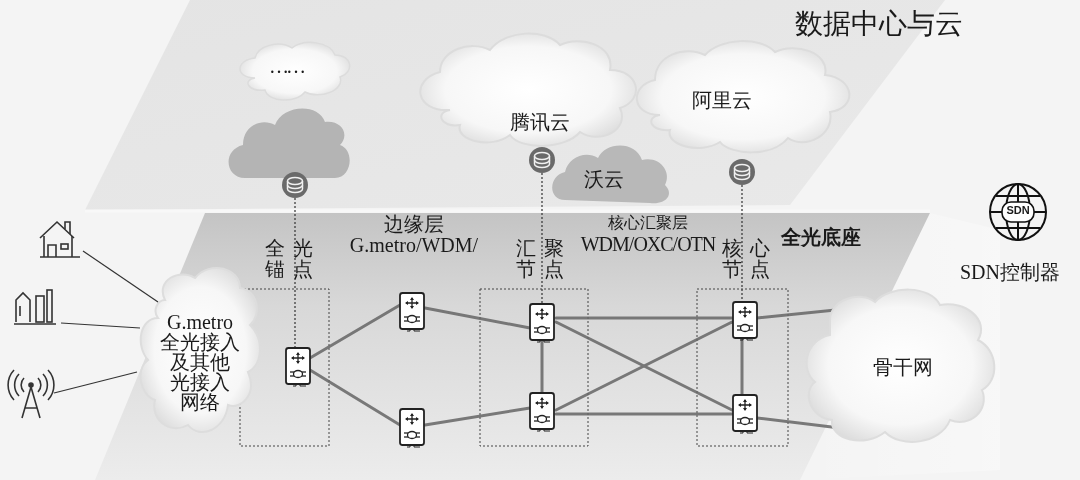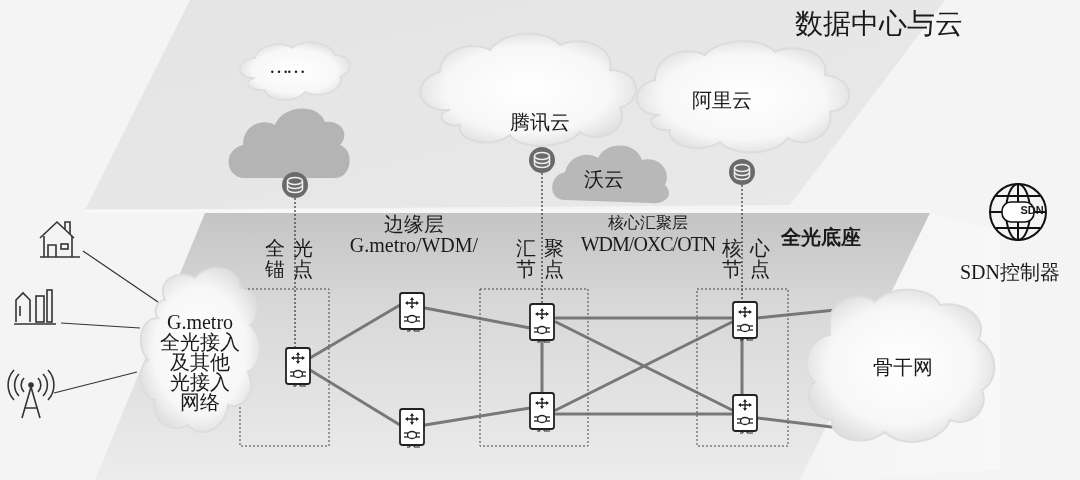--- a/index.html
+++ b/index.html
@@ -197,21 +197,21 @@
   <div class="vert">
         <span>核</span>
         <span>节</span>
       </div>
   <div class="vert">
         <span>心</span>
         <span>点</span>
       </div>
 </div>
 
-<div class="lbl" style="left:1004px;top:205px;width:28px;font-family:'Liberation Sans',sans-serif;font-weight:bold;font-size:11px;padding-left:14px;">SDN</div>
+<div class="lbl" style="left:1004px;top:205px;width:28px;font-family:'Liberation Sans',sans-serif;font-weight:bold;font-size:11px;">SDN</div>
 <div class="lbl lbl20" style="left:960px;top:262px;">SDN控制器</div>
 
 <div class="lbl lbl20" style="left:150px;top:312px;width:100px;line-height:1.0;">
   <div>G.metro</div>
   <div>全光接入</div>
   <div>及其他</div>
   <div>光接入</div>
   <div>网络</div>
 </div>
 <div class="lbl lbl20" style="left:873px;top:357px;">骨干网</div>

